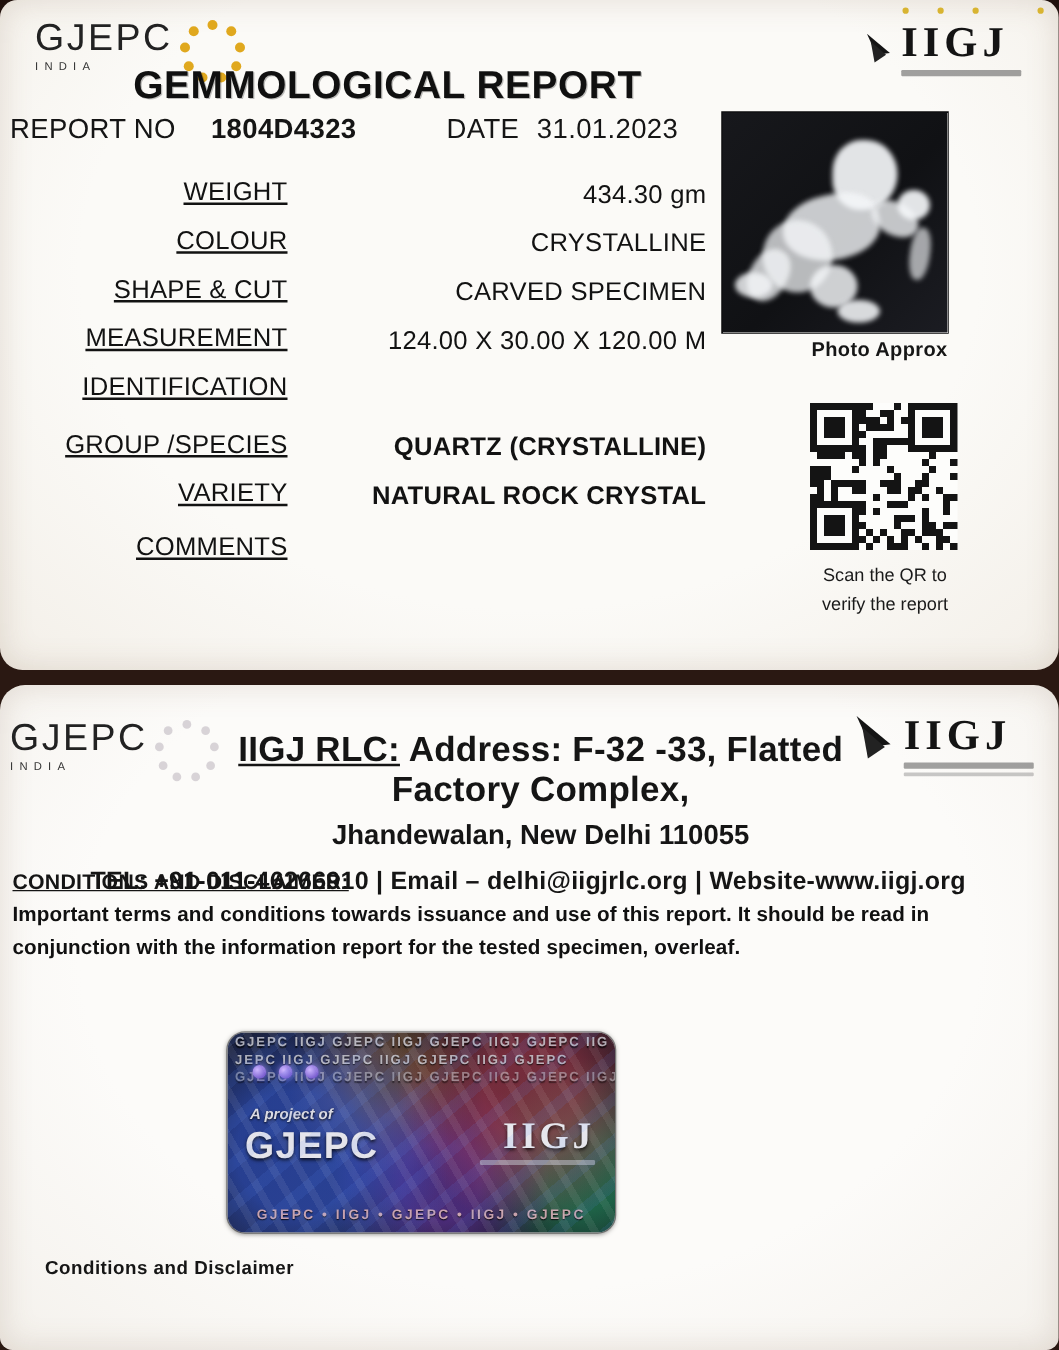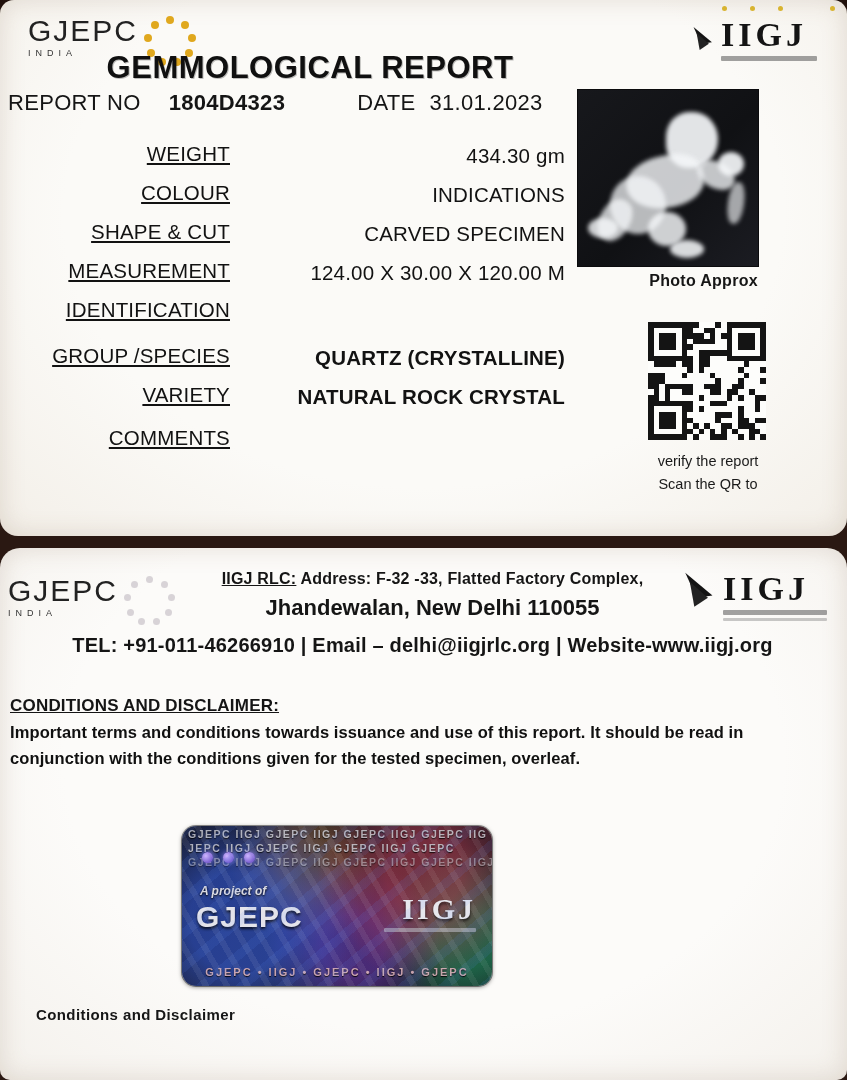--- a/index.html
+++ b/index.html
@@ -78,21 +78,21 @@
 
   .qr1{position:absolute;top:322px;left:648px;width:118px;height:118px;}
   .qr svg{width:100%;height:100%;display:block;}
   .qr1caps{position:absolute;top:450px;left:618px;width:180px;text-align:center;
     font-size:14.5px;color:#1a1a1a;line-height:1.6;}
 
   
   .c2-top{position:absolute;top:22px;left:8px;right:8px;display:flex;align-items:flex-start;}
   .c2-gjepc{flex:0 0 auto;margin-top:6px;}
   .c2-mid{flex:1 1 auto;text-align:center;padding:0 6px;}
-  .addr1{font-size:16px;font-weight:700;letter-spacing:.2px;text-align:center;}
+  .addr1{font-size:28px;font-weight:700;letter-spacing:.2px;margin-top:14px;text-align:center;}
   .addr1 .u{text-decoration:underline;}
   .addr2{font-size:22px;font-weight:700;margin-top:7px;}
   .telline{font-size:20px;font-weight:700;margin-top:13px;letter-spacing:.2px;margin-left:-120px;width:calc(100% + 220px);}
   .c2-iigj{flex:0 0 auto;width:150px;margin-top:2px;position:relative;}
   .c2-iigj .plane{position:absolute;left:-6px;top:-2px;}
 
   .disc-head{position:absolute;top:148px;left:10px;font-size:17px;font-weight:700;
     letter-spacing:.2px;text-decoration:underline;}
   .disc-body{position:absolute;top:172px;left:10px;width:830px;font-size:16.5px;
     font-weight:700;line-height:1.55;letter-spacing:.1px;color:#101010;}
@@ -180,21 +180,21 @@
     <span class="dval">31.01.2023</span>
   </div>
 
   <div class="fields">
     <div class="frow">
       <div class="flabel">WEIGHT</div>
       <div class="fvalue">434.30 gm</div>
     </div>
     <div class="frow">
       <div class="flabel">COLOUR</div>
-      <div class="fvalue">INDICATIONS</div>
+      <div class="fvalue">CRYSTALLINE</div>
     </div>
     <div class="frow">
       <div class="flabel">SHAPE &amp; CUT</div>
       <div class="fvalue">CARVED SPECIMEN</div>
     </div>
     <div class="frow">
       <div class="flabel">MEASUREMENT</div>
       <div class="fvalue">124.00 X 30.00 X 120.00 M</div>
     </div>
     <div class="frow">
@@ -444,22 +444,22 @@
         <rect x="8" y="20" width="1" height="1" fill="#141414"></rect>
         <rect x="11" y="20" width="1" height="1" fill="#141414"></rect>
         <rect x="12" y="20" width="1" height="1" fill="#141414"></rect>
         <rect x="13" y="20" width="1" height="1" fill="#141414"></rect>
         <rect x="16" y="20" width="1" height="1" fill="#141414"></rect>
         <rect x="18" y="20" width="1" height="1" fill="#141414"></rect>
         <rect x="20" y="20" width="1" height="1" fill="#141414"></rect>
       </svg>
     </div>
   <div class="qr1caps">
+    <div>Scan the QR to</div>
     <div>verify the report</div>
-    <div>Scan the QR to</div>
   </div>
 </div>
 
 <div class="card card2">
 
   <div class="c2-top">
     <div class="c2-gjepc gjepc">
       <div>
         <div class="word">GJEPC</div>
         <div class="india">INDIA</div>
@@ -492,21 +492,21 @@
       </svg>
       <div style="margin-left:34px;">
         <div class="word">IIGJ</div>
         <div class="sub" style="width:104px;"></div>
         <div class="sub2" style="width:104px;"></div>
       </div>
     </div>
   </div>
 
   <div class="disc-head">CONDITIONS AND DISCLAIMER:</div>
-  <div class="disc-body">Important terms and conditions towards issuance and use of this report. It should be read in conjunction with the conditions given for the tested specimen, overleaf.</div>
+  <div class="disc-body">Important terms and conditions towards issuance and use of this report. It should be read in conjunction with the information report for the tested specimen, overleaf.</div>
 
   <div class="holo">
     <div class="hrow">GJEPC IIGJ GJEPC IIGJ GJEPC IIGJ GJEPC IIG</div>
     <div class="hrow">JEPC IIGJ GJEPC IIGJ GJEPC IIGJ GJEPC</div>
     <div class="hrow" style="opacity:.5">GJEPC IIGJ GJEPC IIGJ GJEPC IIGJ GJEPC IIGJ</div>
     <div class="hdots">
         <i></i>
         <i></i>
         <i></i>
       </div>

